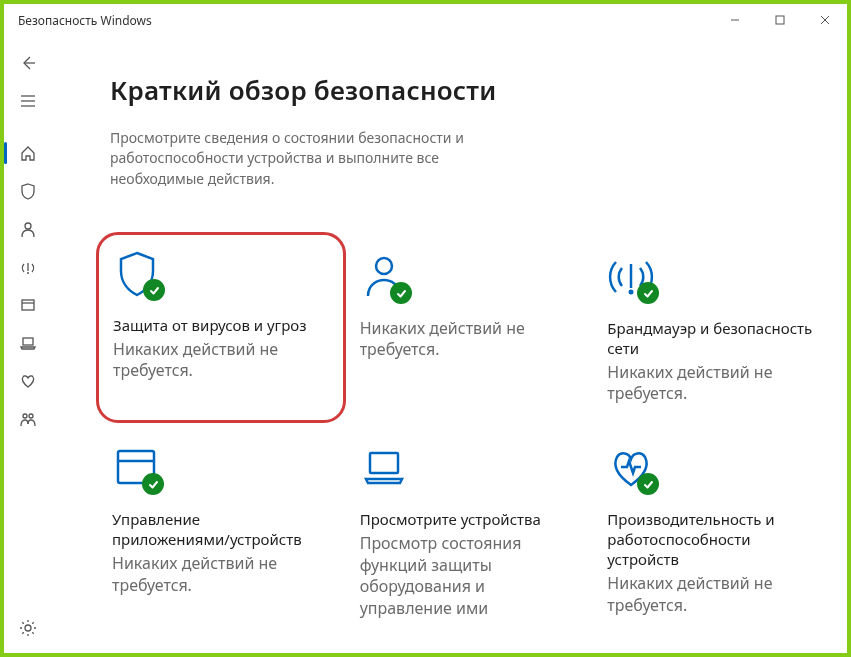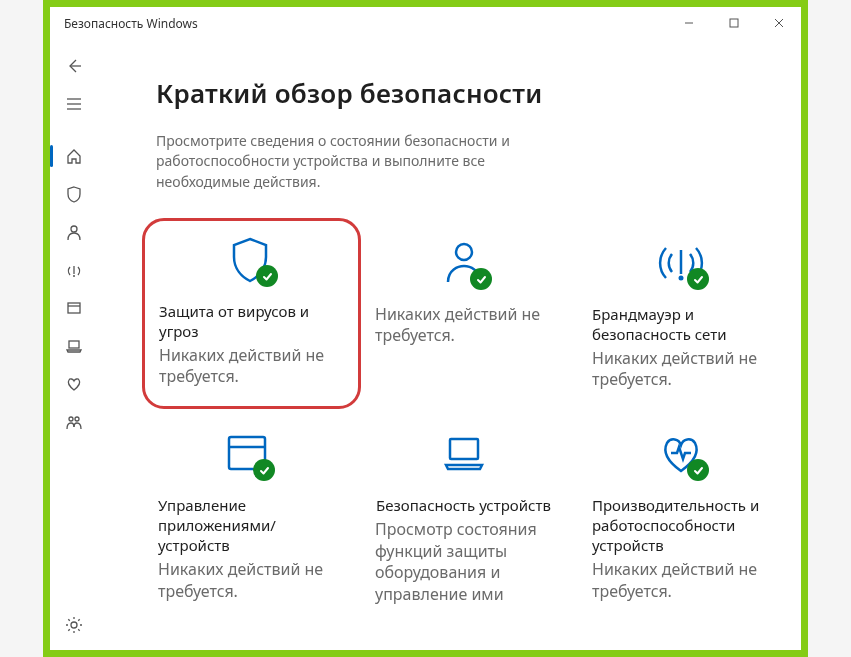--- a/index.html
+++ b/index.html
@@ -1,35 +1,35 @@
 <!DOCTYPE html>
 <html><head>
 <meta charset="utf-8">
 <style>
 :root{--blue:#0067C0;--green:#118824;--text:#1f1f1f;--muted:#6b6b6b;--bg:#fff;--red:#d23b3b}
 *{box-sizing:border-box;font-family:"Segoe UI","Segoe UI Variable",system-ui,Arial,sans-serif}
 body{margin:0;background:#f5f5f5}
-.window{width:765px;height:657px;margin:0 auto;background:var(--bg);position:relative;border:7px solid #84cc16}
+.window{width:851px;height:657px;margin:0 auto;background:var(--bg);position:relative;border:4px solid #84cc16}
 .titlebar{height:32px;display:flex;align-items:center;justify-content:space-between;padding:0 0 0 14px}
 .titlebar .title{font-size:12px;color:#333}
 .winctrls{display:flex;height:100%}
 .winctrls div{width:45px;height:100%;display:flex;align-items:center;justify-content:center;color:#555}
 .winctrls svg{width:10px;height:10px}
 .body{position:absolute;top:32px;bottom:0;left:0;right:0;display:flex}
 .sidebar{width:48px;display:flex;flex-direction:column;align-items:center;padding-top:8px;gap:0;position:relative}
 .sb-top{display:flex;flex-direction:column;align-items:center;width:100%}
 .sb-item{width:48px;height:38px;display:flex;align-items:center;justify-content:center;color:#555;position:relative}
 .sb-item.sel::before{content:"";position:absolute;left:0;top:8px;bottom:8px;width:3px;background:var(--blue);border-radius:2px}
 .sb-item svg{width:18px;height:18px}
 .sb-bottom{position:absolute;bottom:6px;left:0;right:0;display:flex;justify-content:center}
 .main{flex:1;padding:36px 24px 0 58px;overflow:hidden}
 h1{font-size:26px;font-weight:600;margin:0 0 20px;color:var(--text);letter-spacing:.2px}
-.subtitle{color:var(--muted);font-size:14px;max-width:420px;line-height:1.45;margin-bottom:40px}
+.subtitle{color:var(--muted);font-size:14px;max-width:420px;line-height:1.45;margin-bottom:57px}
 .cards{display:grid;grid-template-columns:repeat(3,1fr);gap:26px 30px;max-width:740px}
-.card{display:flex;flex-direction:column;align-items:center;padding:6px 8px 6px 2px;cursor:pointer}
+.card{display:flex;flex-direction:column;align-items:flex-start;padding:6px 8px 6px 2px;cursor:pointer}
 .card .ico{position:relative;width:48px;height:48px;margin-bottom:18px}
 .card .ico svg{width:48px;height:48px}
 .card .badge{position:absolute;right:-4px;bottom:-4px;width:22px;height:22px;border-radius:50%;background:var(--green);display:flex;align-items:center;justify-content:center}
 .card .badge svg{width:12px;height:12px}
 .card .ctitle{font-size:15px;color:var(--text);margin-bottom:4px}
 .card .cdesc{font-size:16px;color:var(--muted);line-height:1.35}
 .highlight{border:3px solid var(--red);border-radius:22px;padding:14px 18px 12px 14px;margin:-14px -18px -12px -14px}
 </style>
 </head>
 <body>
@@ -260,21 +260,21 @@
                 </svg>
               </div></div>
           <div class="ctitle">Управление приложениями/устройств</div>
           <div class="cdesc">Никаких действий не требуется.</div>
         </div>
 
         <div class="card">
           <div class="ico" style="color:var(--blue)"><svg viewBox="0 0 48 48">
                 <use href="#i-laptop"></use>
               </svg></div>
-          <div class="ctitle">Безопасность устройств</div>
+          <div class="ctitle">Просмотрите устройства</div>
           <div class="cdesc">Просмотр состояния функций защиты оборудования и управление ими</div>
         </div>
 
         <div class="card">
           <div class="ico" style="color:var(--blue)"><svg viewBox="0 0 48 48">
                 <use href="#i-heart"></use>
               </svg><div class="badge">
                 <svg viewBox="0 0 12 12">
                   <use href="#i-check"></use>
                 </svg>

